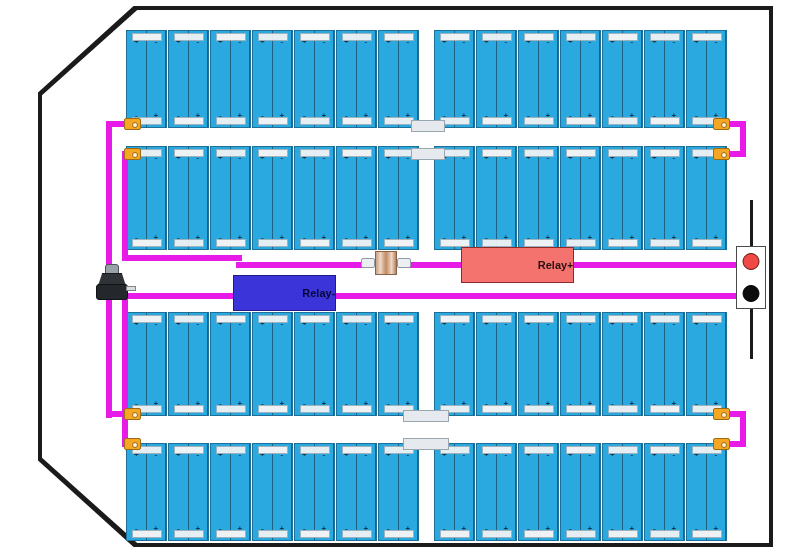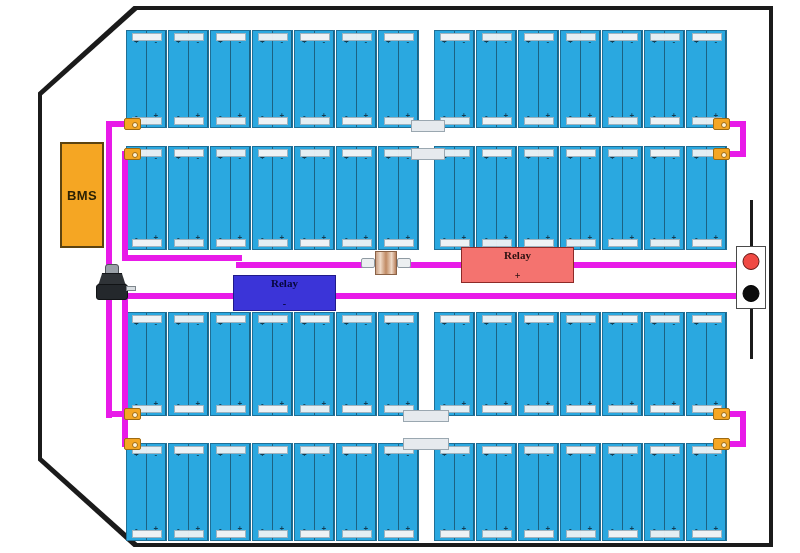--- a/index.html
+++ b/index.html
@@ -78,22 +78,22 @@
     position:absolute;left:60px;top:142px;width:44px;height:106px;
     background:#f5a623;border:2px solid #5c4310;box-sizing:border-box;
     display:flex;align-items:center;justify-content:center;
     font-size:13px;font-weight:700;color:#2b2105;letter-spacing:.3px;
     z-index:8;
   }
 
   
   .relay{
     position:absolute;box-sizing:border-box;border:1.5px solid #2b2b6b;
-    display:flex;flex-direction:column;align-items:center;justify-content:space-between;
-    font-size:11px;font-weight:700;z-index:10;line-height:1.35;font-family:Liberation Serif, serif;
+    display:flex;align-items:center;justify-content:flex-end;
+    font-size:11px;font-weight:700;z-index:10;line-height:1.35;
   }
   #relay-pos{left:461px;top:247px;width:113px;height:36px;
     background:#f4736f;border-color:#8d2a27;color:#2a1010;}
   #relay-neg{left:233px;top:275px;width:103px;height:36px;
     background:#3b34d8;border-color:#201a8a;color:#06063a;}
   .relay .sign{font-size:10px;font-weight:700;margin-top:1px;}
 
   
   #fuse{position:absolute;left:361px;top:251px;width:50px;height:24px;z-index:11;}
   #fuse .body{
@@ -888,23 +888,20 @@
 
   <div class="sense" style="left:124px;top:118px;"></div>
   <div class="sense" style="left:124px;top:148px;"></div>
   <div class="sense" style="left:713px;top:118px;"></div>
   <div class="sense" style="left:713px;top:148px;"></div>
   <div class="sense" style="left:124px;top:408px;"></div>
   <div class="sense" style="left:124px;top:438px;"></div>
   <div class="sense" style="left:713px;top:408px;"></div>
   <div class="sense" style="left:713px;top:438px;"></div>
 
-  <div id="bms">
-    <span>BMS</span>
-  </div>
 
   <div id="disconnect">
     <div class="cap"></div>
     <div class="bodyA"></div>
     <div class="bodyB"></div>
     <div class="stub"></div>
   </div>
 
   <div id="fuse">
     <div class="cap left"></div>

